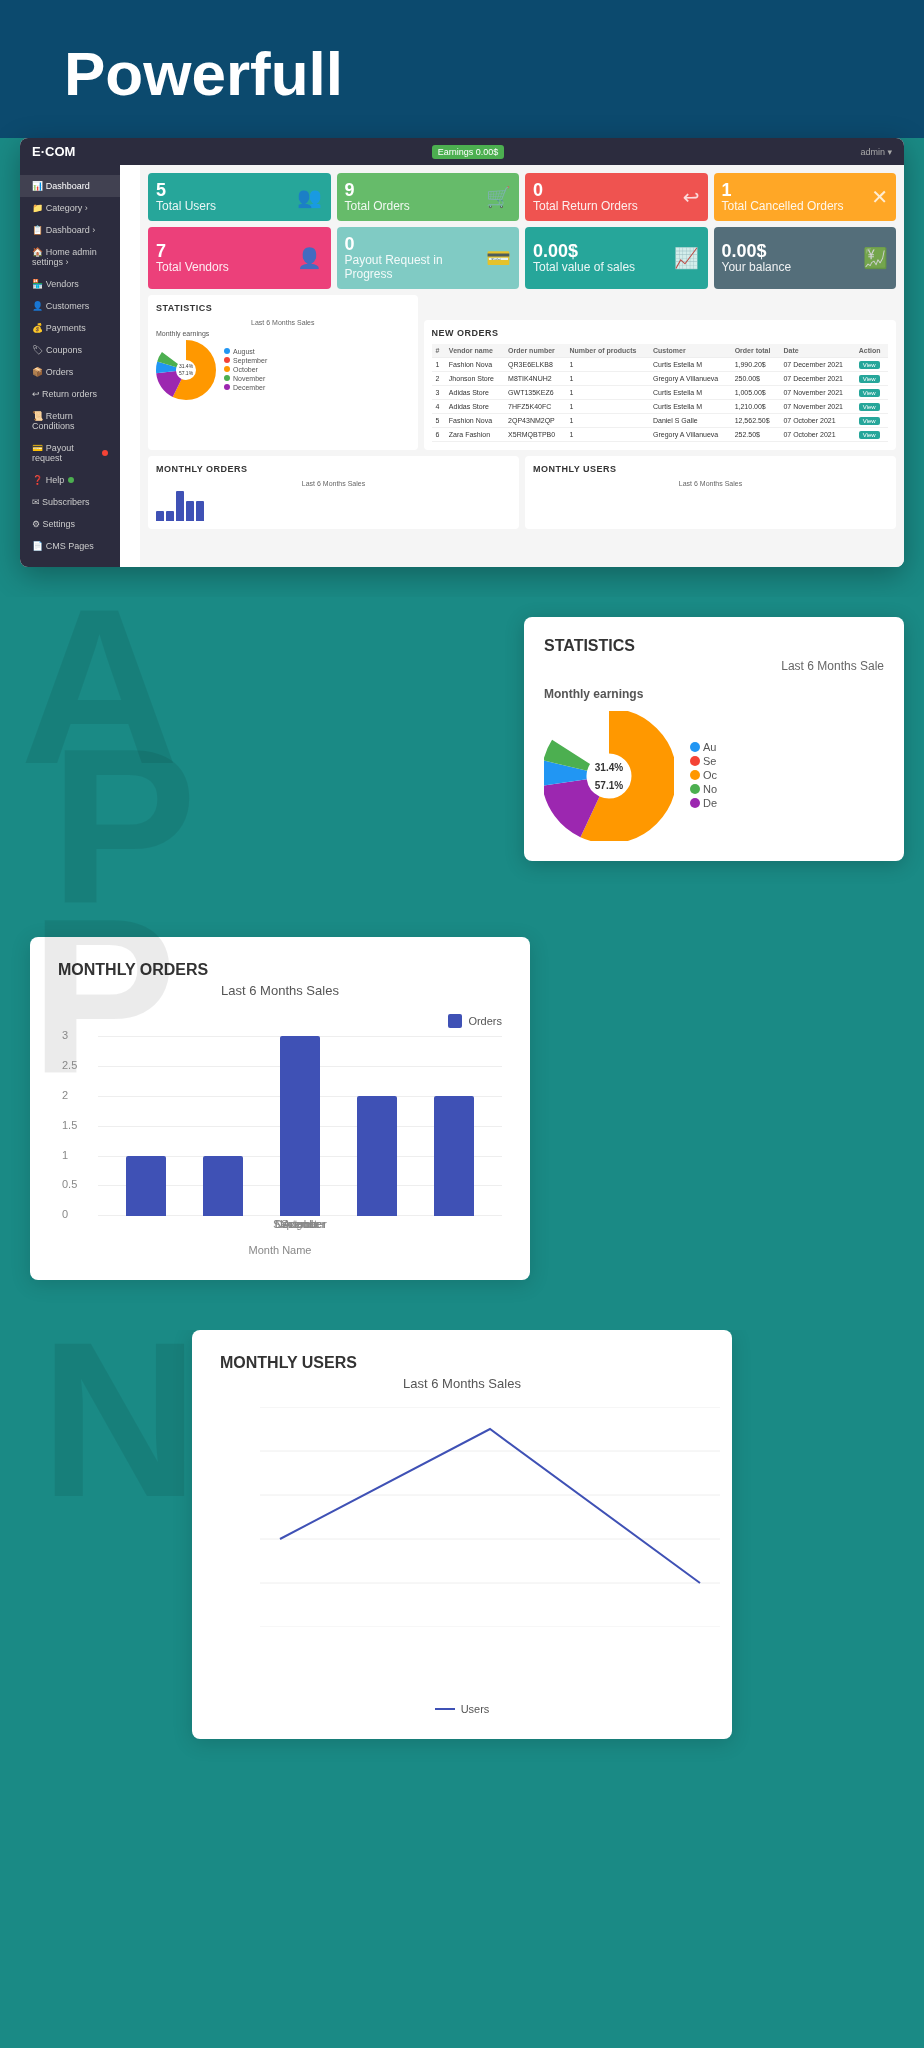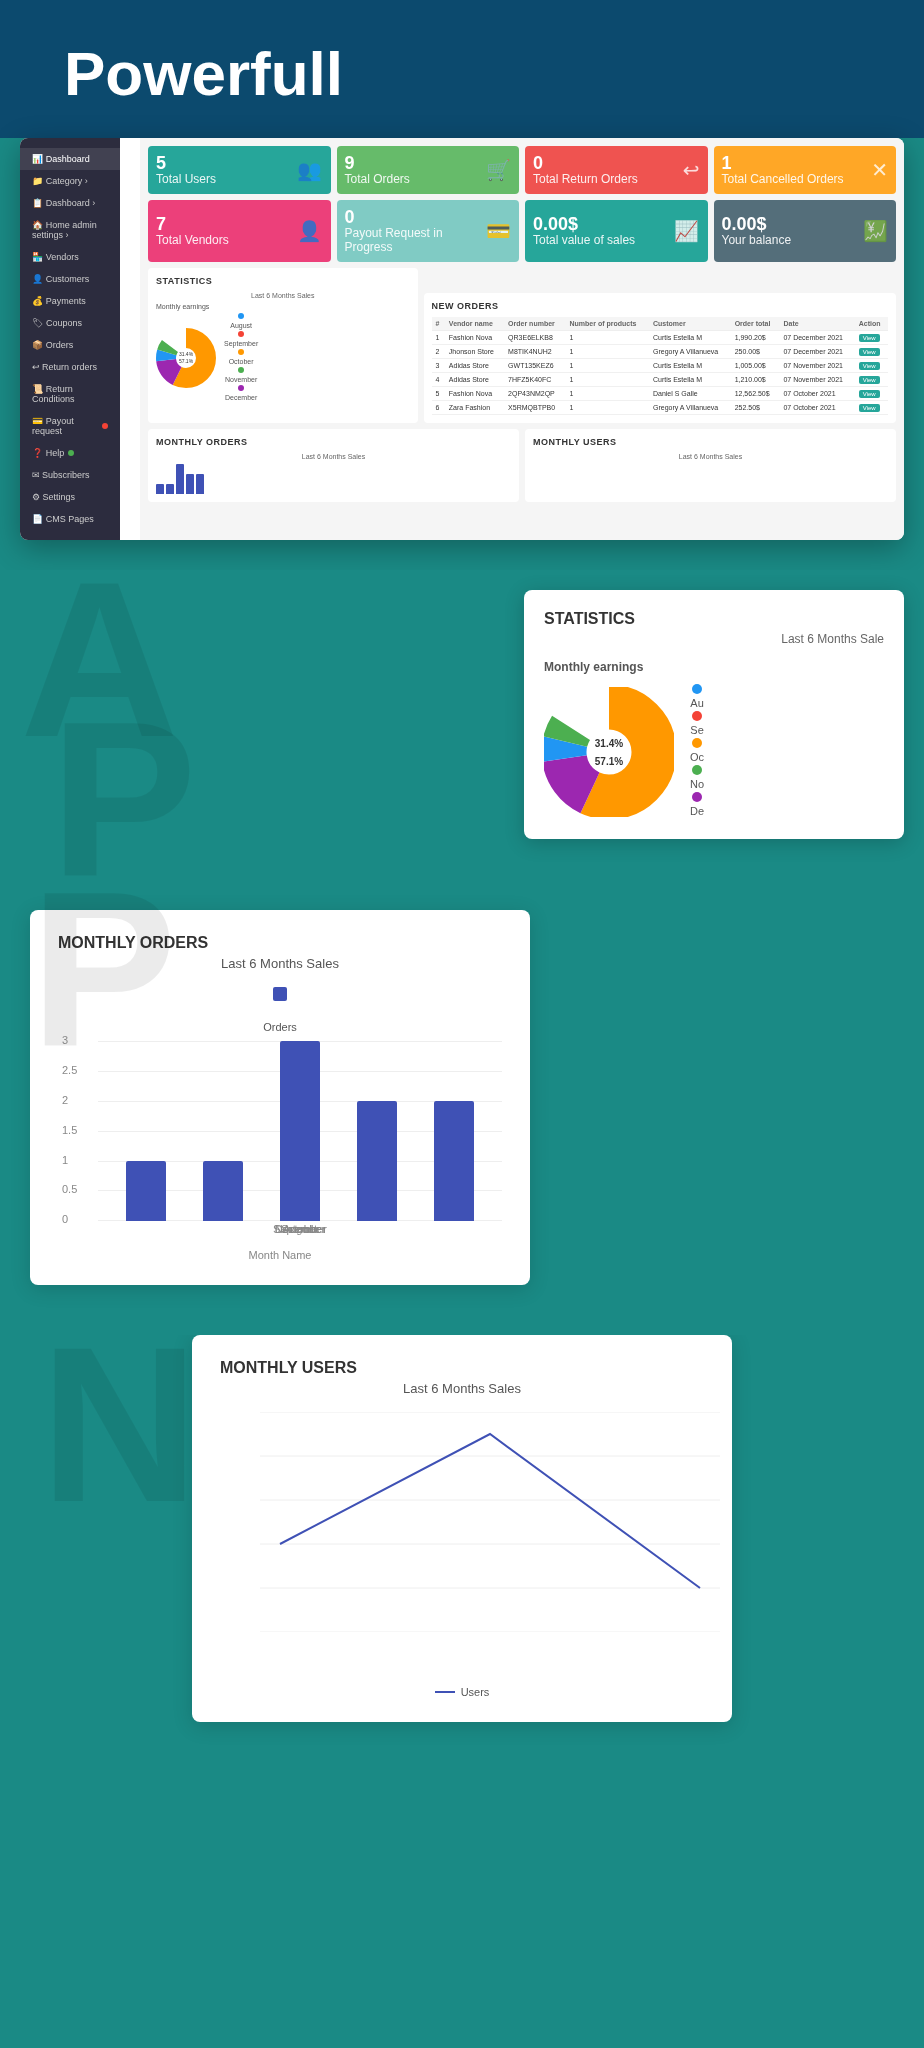--- a/index.html
+++ b/index.html
@@ -192,21 +192,20 @@
     .pie-svg { flex-shrink: 0; }
     .pie-legend {
       font-size: 7px;
       color: #555;
     }
     .pie-legend-item {
       display: flex;
       align-items: center;
       gap: 3px;
       margin-bottom: 2px;
-      flex-direction: column;
     }
     .pie-dot {
       width: 6px; height: 6px;
       border-radius: 50%;
       flex-shrink: 0;
     }
 
     
     .db-panel-orders {
       flex: 1.8;
@@ -389,26 +388,25 @@
       position: absolute;
       bottom: 0;
       left: 50%;
       transform: translateX(-50%);
       font-size: 11px;
       color: #888;
     }
     .chart-legend {
       display: flex;
       align-items: center;
-      gap: 20px;
+      gap: 6px;
       justify-content: flex-end;
       margin-bottom: 8px;
       font-size: 11px;
       color: #555;
-      flex-direction: column;
     }
     .legend-box {
       width: 14px;
       height: 14px;
       background: #3f51b5;
       border-radius: 2px;
     }
 
     
     .monthly-users-panel {
@@ -419,37 +417,42 @@
       box-shadow: 0 4px 20px rgba(0,0,0,0.15);
       width: 540px;
     }
     .line-legend {
       display: flex;
       align-items: center;
       gap: 6px;
       font-size: 11px;
       color: #555;
       justify-content: center;
-      margin-top: 0;
+      margin-top: 22px;
     }
     .line-legend-line {
       width: 20px;
       height: 2px;
       background: #3f51b5;
     }
   </style>
 </head>
 <body>
 
 <div class="hero">
   <div class="hero-powerfull">Powerfull</div>
 </div>
 
 <div class="dashboard-container">
 
+  <div class="db-header">
+    <span class="db-logo">E·COM</span>
+    <span class="db-earnings">Earnings 0.00$</span>
+    <span class="db-admin">admin ▾</span>
+  </div>
 
   <div class="db-body">
 
     <div class="db-sidebar">
       <div class="db-sidebar-item active">📊 Dashboard</div>
       <div class="db-sidebar-item">📁 Category ›</div>
       <div class="db-sidebar-item">📋 Dashboard ›</div>
       <div class="db-sidebar-item">🏠 Home admin settings ›</div>
       <div class="db-sidebar-item">🏪 Vendors</div>
       <div class="db-sidebar-item">👤 Customers</div>

